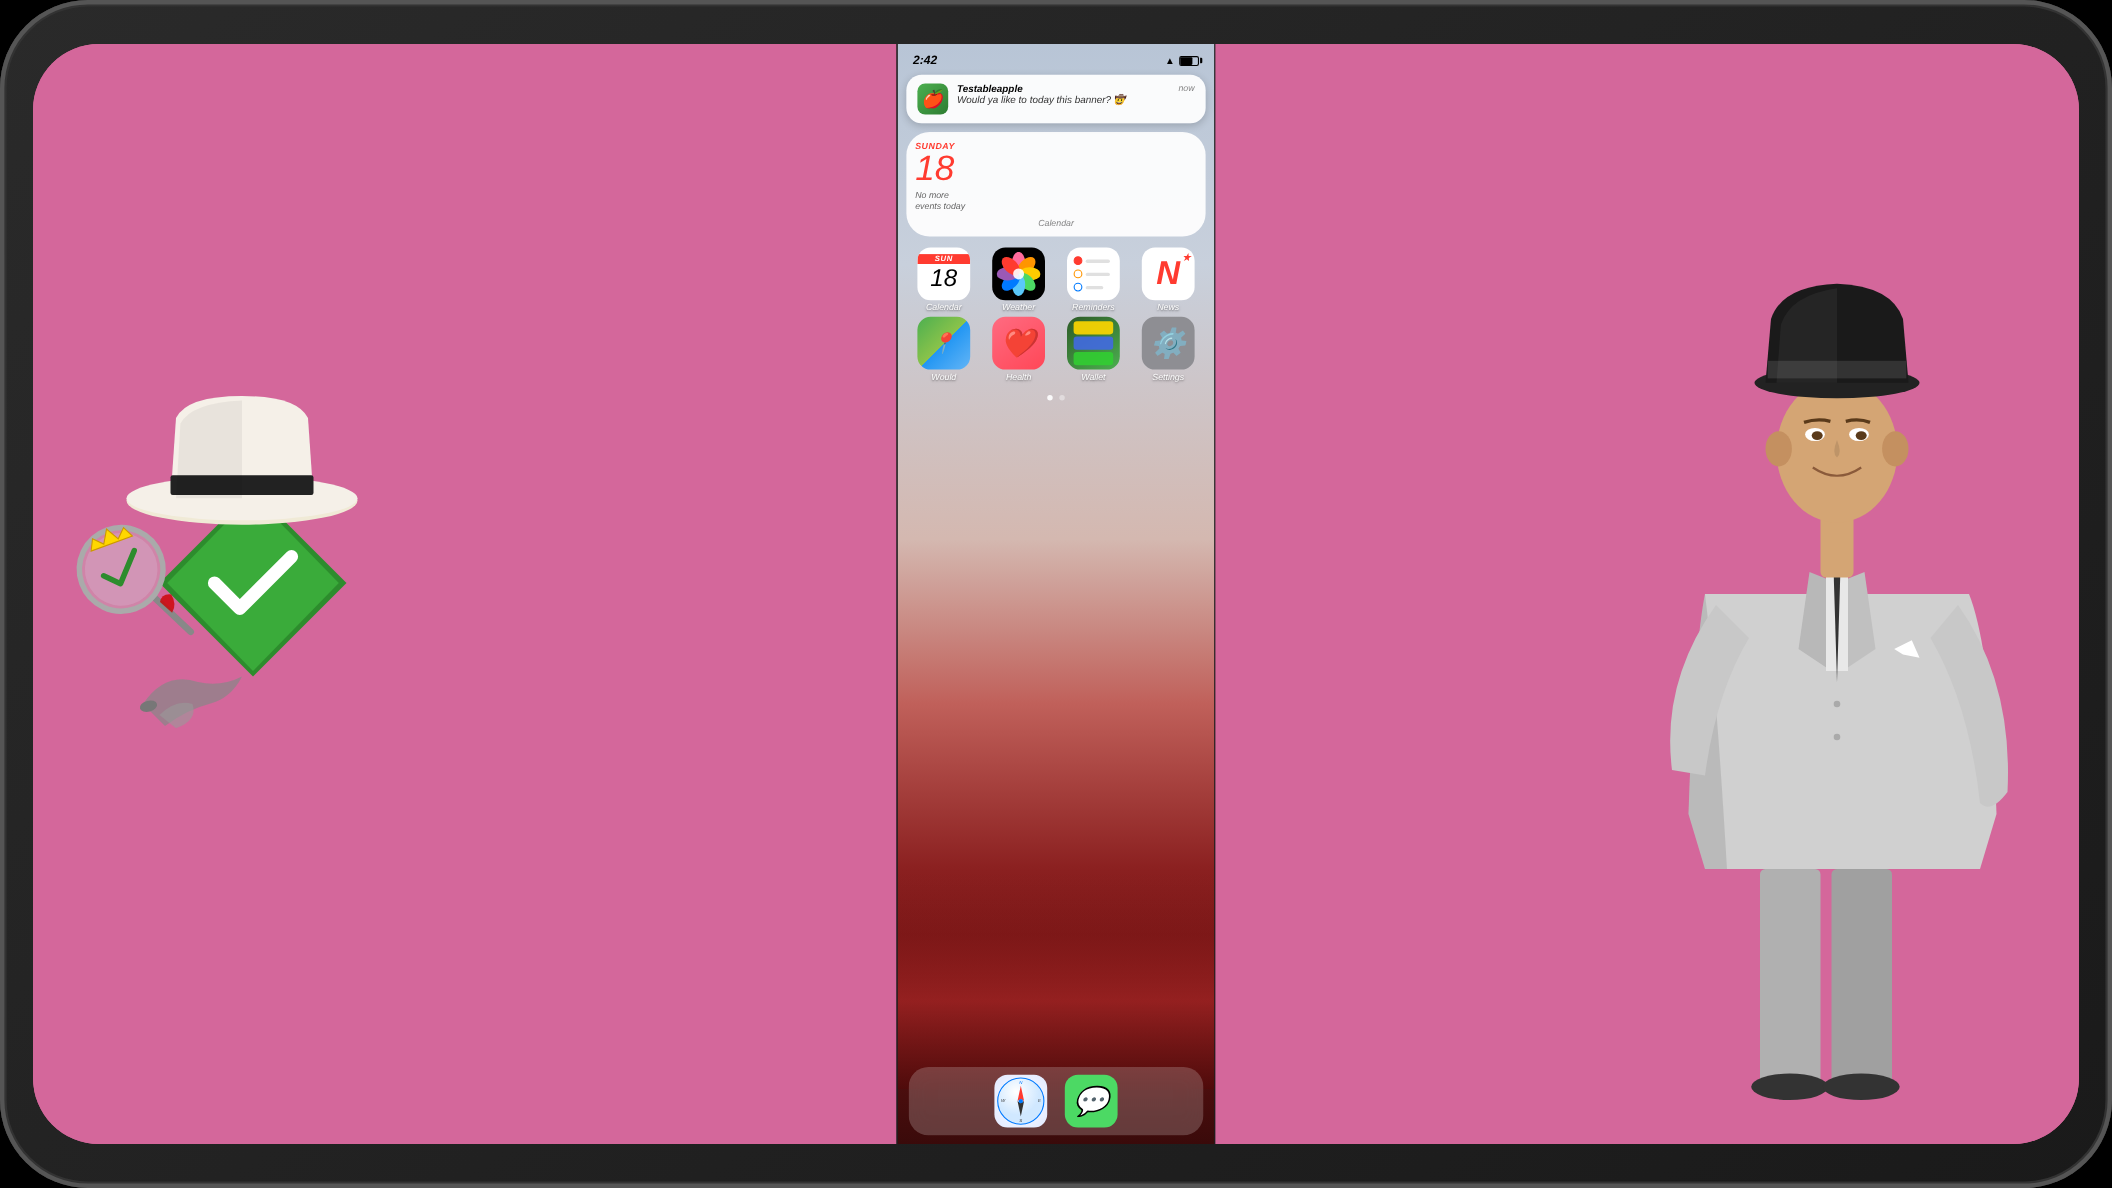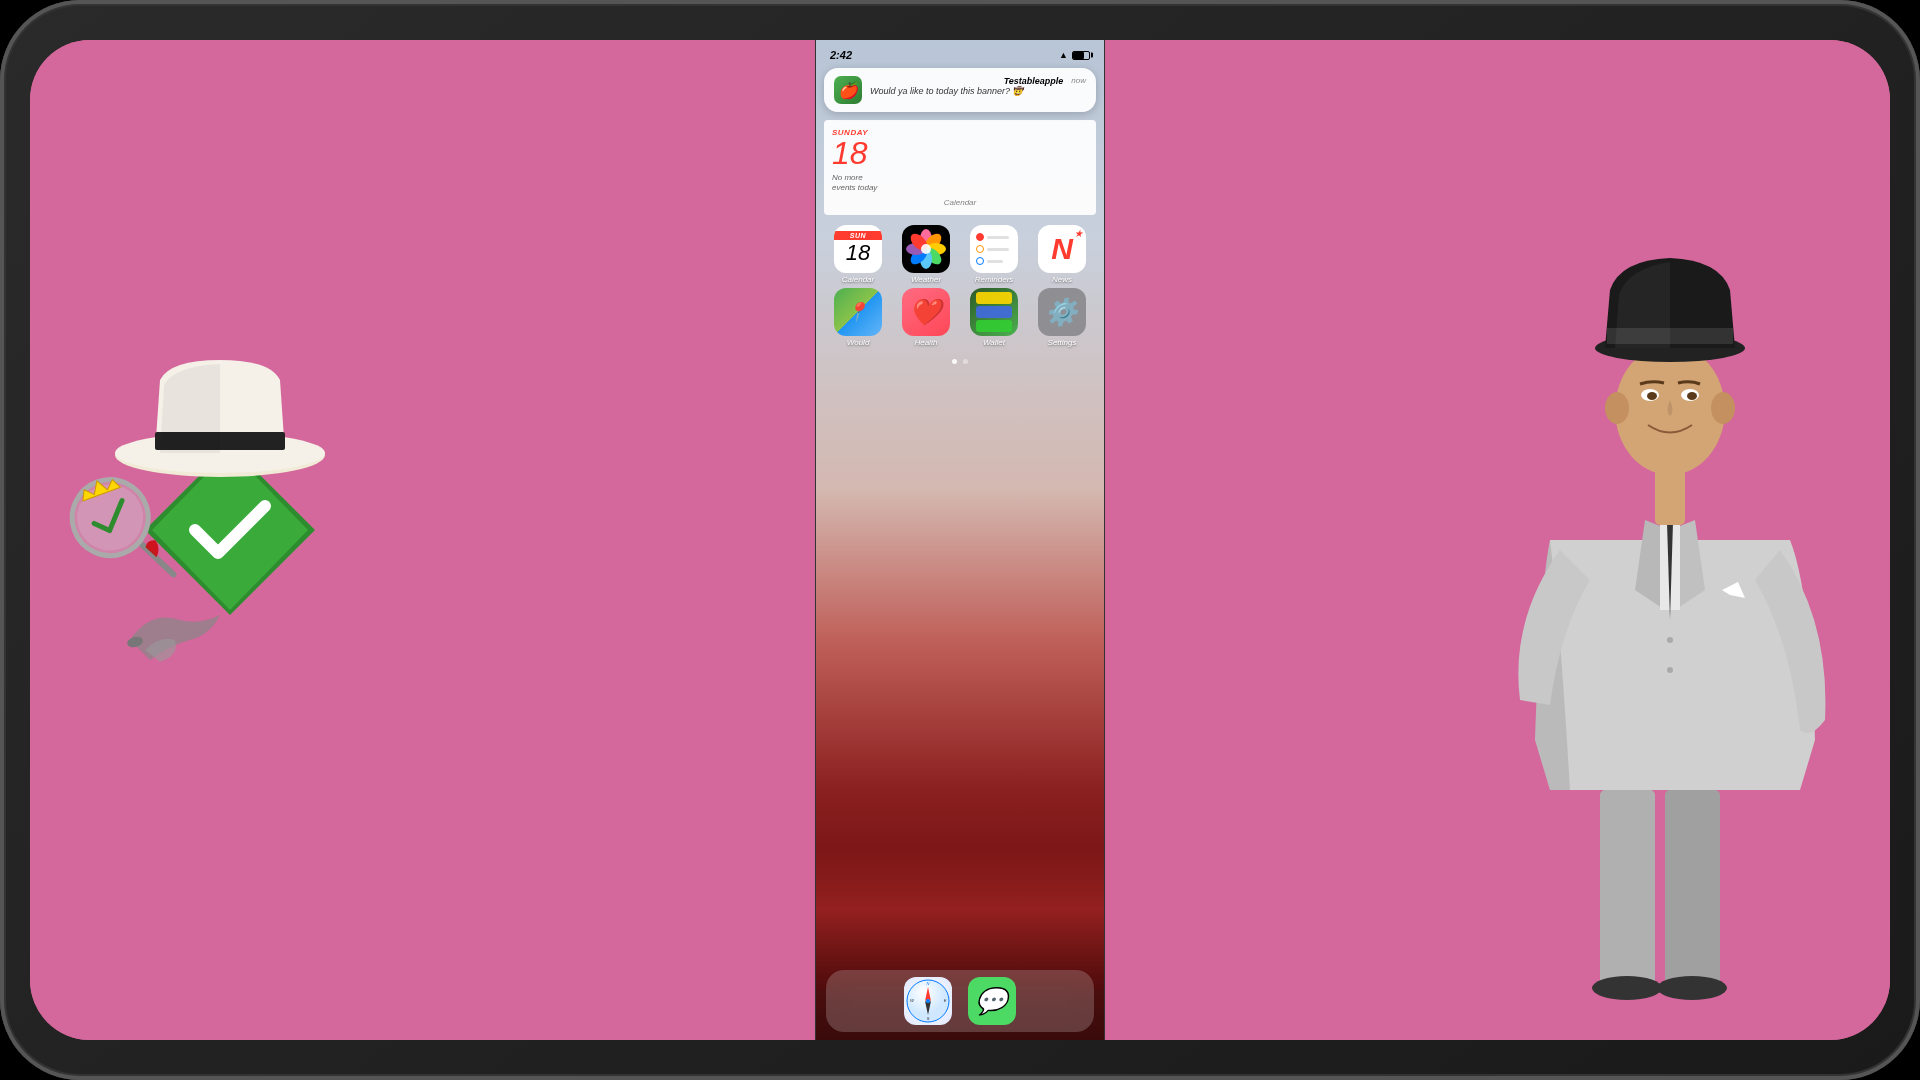--- a/index.html
+++ b/index.html
@@ -149,21 +149,20 @@
       font-size: 16px;
       flex-shrink: 0;
     }
     .notif-content {
       flex: 1;
     }
     .notif-app-name {
       font-size: 9px;
       font-weight: 600;
       color: #000;
-      text-align: right;
     }
     .notif-message {
       font-size: 9px;
       color: #333;
       line-height: 1.3;
     }
     .notif-time {
       font-size: 8px;
       color: #888;
       flex-shrink: 0;
@@ -218,21 +217,21 @@
       font-size: 8px;
       color: rgba(255,255,255,0.8);
       text-align: center;
       margin-top: 3px;
     }
 
     
     .calendar-widget {
       flex: 1;
       background: rgba(255,255,255,0.92);
-      border-radius: 4px;
+      border-radius: 21px;
       padding: 8px;
       min-height: 95px;
       display: flex;
       flex-direction: column;
     }
     .cal-day-label {
       font-size: 8px;
       color: #ff3b30;
       font-weight: 600;
       text-transform: uppercase;

